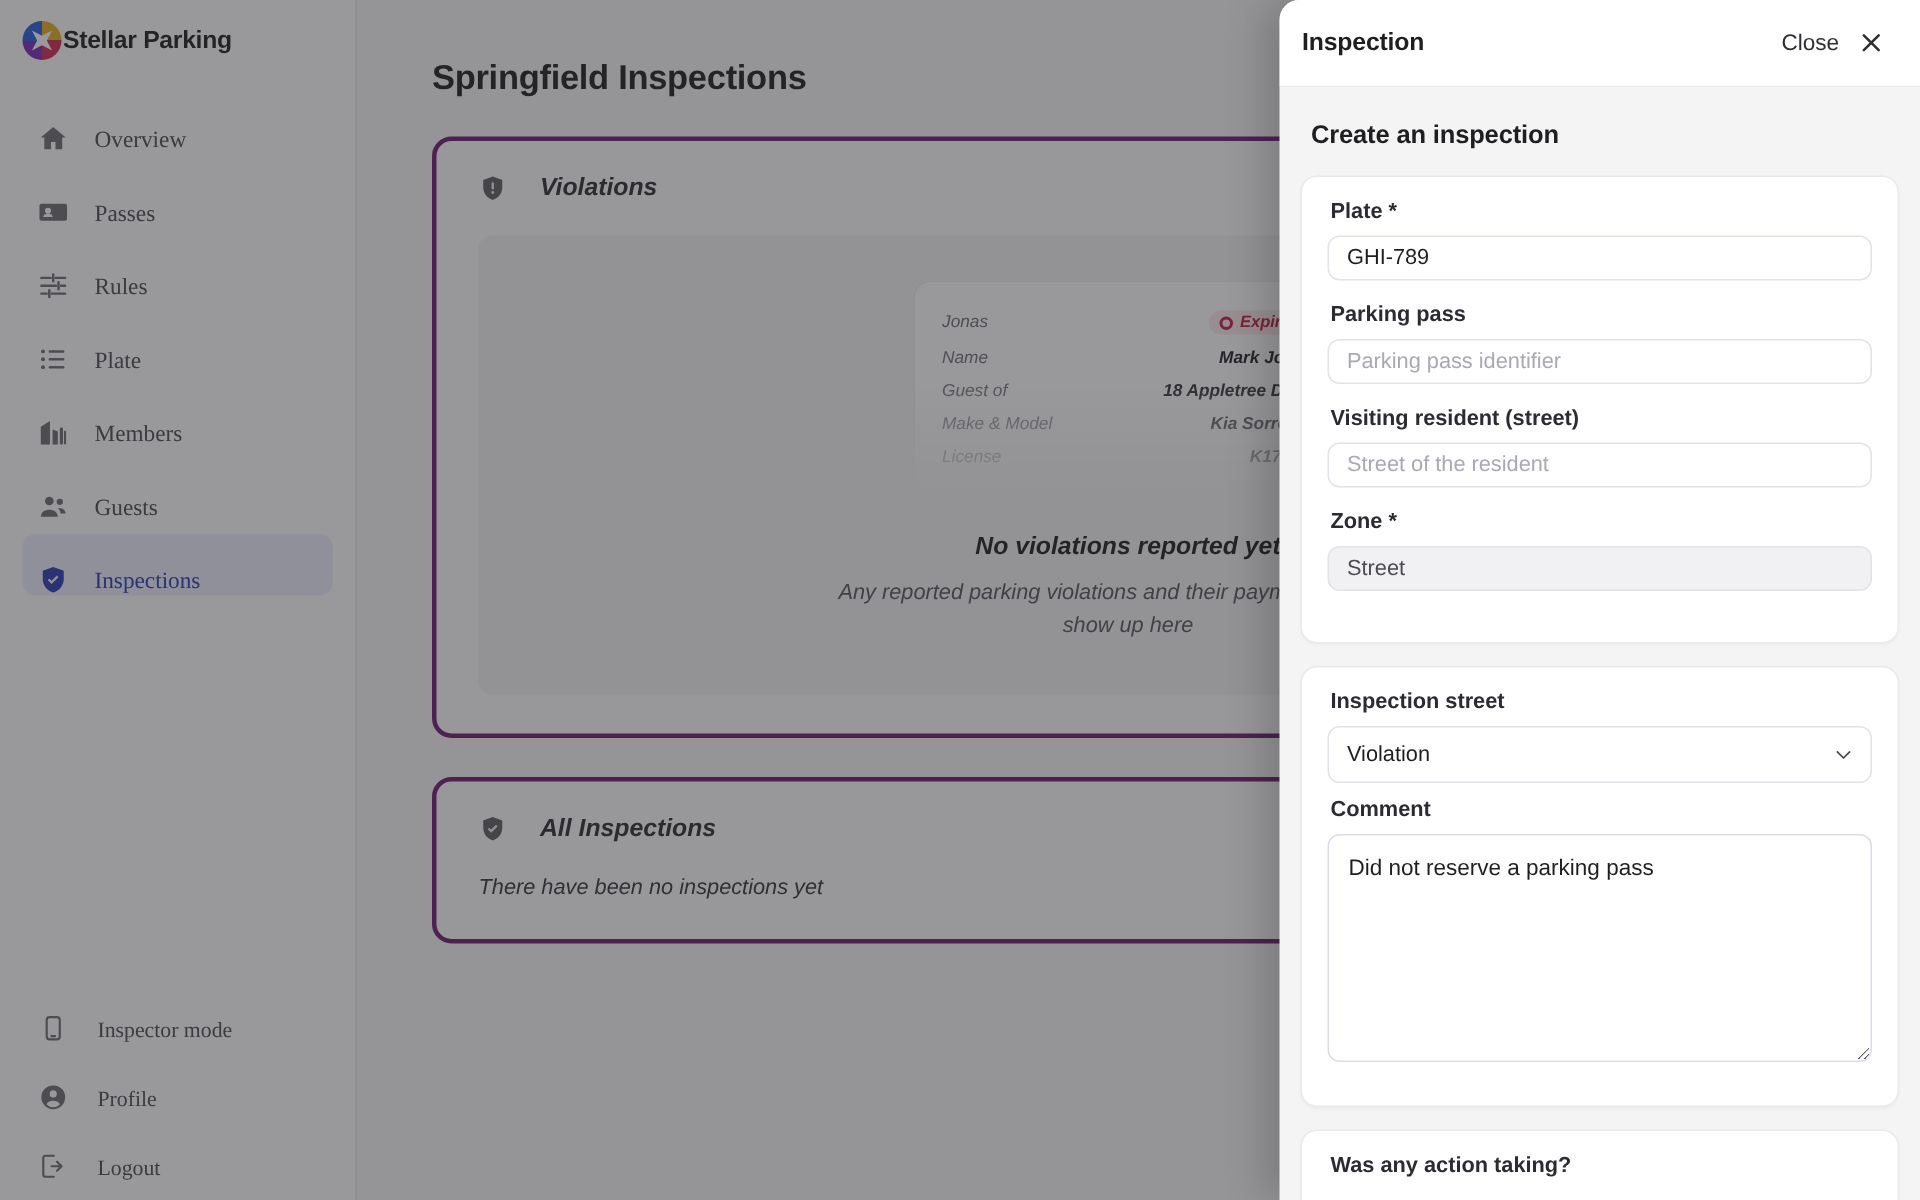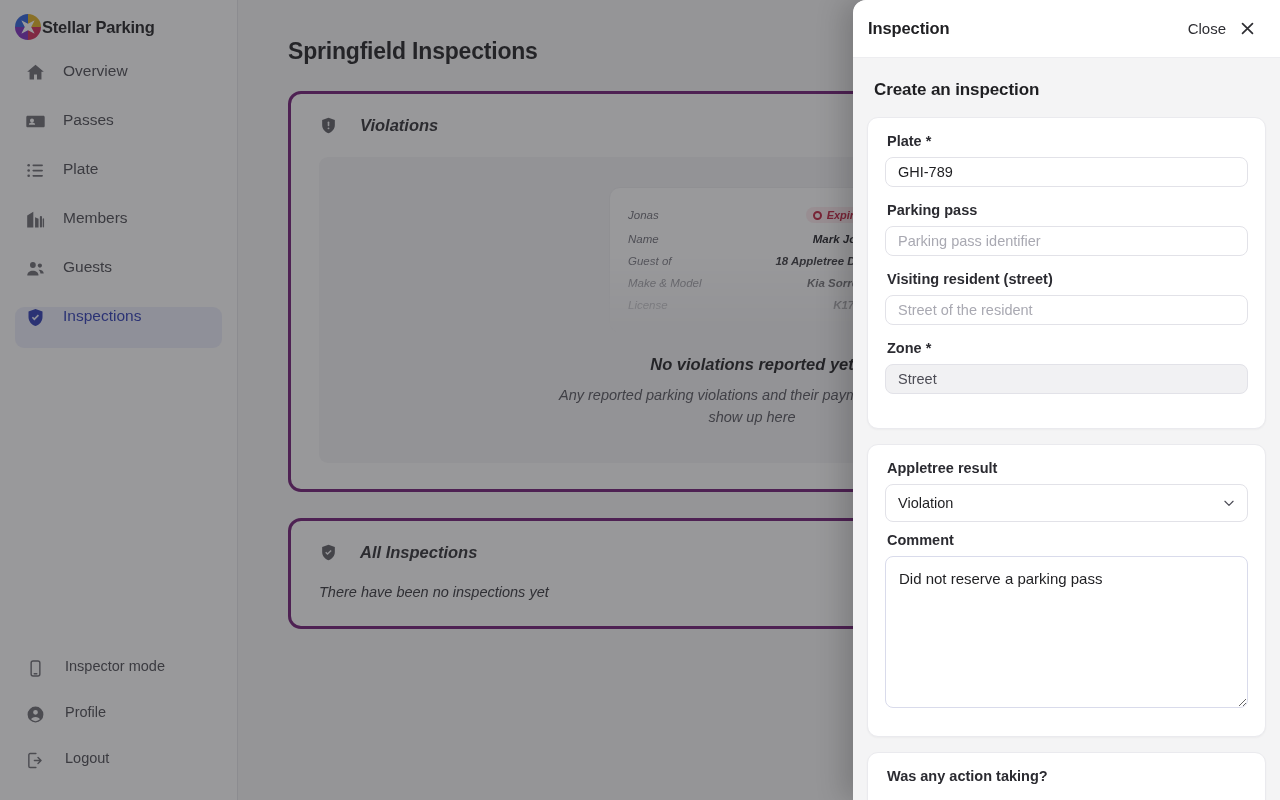--- a/index.html
+++ b/index.html
@@ -53,29 +53,30 @@
   }
   .brand-name {
     font-size: 16.5px; font-weight: bold; color: #1f1f22;
     letter-spacing: -0.2px; white-space: nowrap;
   }
 
   .nav { margin-top: 4px; display: flex; flex-direction: column; }
   .nav-bottom { margin-top: auto; padding-bottom: 8px; display: flex; flex-direction: column; }
 
   .nav-item {
-    display: flex; align-items: flex-start; gap: 17px;
+    display: flex; align-items: flex-end; gap: 17px;
     height: 41px;
     margin: 4px 15px;
     padding: 0 10px;
     border-radius: 9px;
     color: #4b4b52;
     font-size: 15.5px;
     cursor: pointer;
     white-space: nowrap;
+    font-family: Liberation Serif, serif;
   }
   .nav-item.active {
     background: #eceefb;
     color: #2c3bb5;
     font-weight: normal;
   }
   .nav-item .ic { width: 21px; height: 21px; flex: 0 0 21px; display: flex; align-items: center; justify-content: center; }
   .nav-item .ic svg { display: block; }
   .nav-item.small { font-size: 14.5px; height: 38px; gap: 19px; }
 
@@ -275,20 +276,29 @@
 
       <div class="nav-item">
         <span class="ic">
           <svg width="21" height="21" viewBox="0 0 24 24" fill="#6b6b72">
               <path d="M3 5.5h18c.8 0 1.5.7 1.5 1.5v10c0 .8-.7 1.5-1.5 1.5H3c-.8 0-1.5-.7-1.5-1.5V7c0-.8.7-1.5 1.5-1.5zm5 3a2.3 2.3 0 100 4.6 2.3 2.3 0 000-4.6zm-3.6 7.2h7.2c0-1.7-1.6-2.7-3.6-2.7s-3.6 1-3.6 2.7zM15 9h5v1.6h-5V9zm0 3.2h5v1.6h-5v-1.6z"></path>
             </svg>
         </span>
         <span>Passes</span>
       </div>
 
+      <div class="nav-item">
+        <span class="ic">
+          <svg width="21" height="21" viewBox="0 0 24 24" fill="none" stroke="#6b6b72" stroke-width="1.9" stroke-linecap="round">
+            <path d="M3 6h7M14 6h7M3 12h11M18 12h3M3 18h4M11 18h10"></path>
+            <path d="M12 3.4v5.2M16 9.4v5.2M9 15.4v5.2"></path>
+          </svg>
+        </span>
+        <span>Rules</span>
+      </div>
 
       <div class="nav-item">
         <span class="ic">
           <svg width="21" height="21" viewBox="0 0 24 24" fill="#6b6b72">
             <circle cx="4.2" cy="6" r="1.5"></circle>
               <rect x="8.5" y="5.1" width="12" height="1.9" rx=".9"></rect>
             <circle cx="4.2" cy="12" r="1.5"></circle>
               <rect x="8.5" y="11.1" width="12" height="1.9" rx=".9"></rect>
             <circle cx="4.2" cy="18" r="1.5"></circle>
               <rect x="8.5" y="17.1" width="12" height="1.9" rx=".9"></rect>
@@ -463,21 +473,21 @@
         <input class="finput" type="text" placeholder="Street of the resident" style="">
       </div>
       <div class="field">
         <label class="flabel">Zone *</label>
         <input class="finput readonly" type="text" readonly="" value="Street" style="">
       </div>
     </div>
 
     <div class="sect">
       <div class="field">
-        <label class="flabel">Appletree result</label>
+        <label class="flabel">Inspection street</label>
         <div class="fselect-wrap">
           <select class="fselect">
             <option>Violation</option>
             <option>No violation</option>
           </select>
           <span class="fselect-arrow">
             <svg width="14" height="14" viewBox="0 0 24 24" fill="none" stroke="#4a4a54" stroke-width="2" stroke-linecap="round" stroke-linejoin="round">
               <path d="M5 9l7 7 7-7"></path>
             </svg>
           </span>

